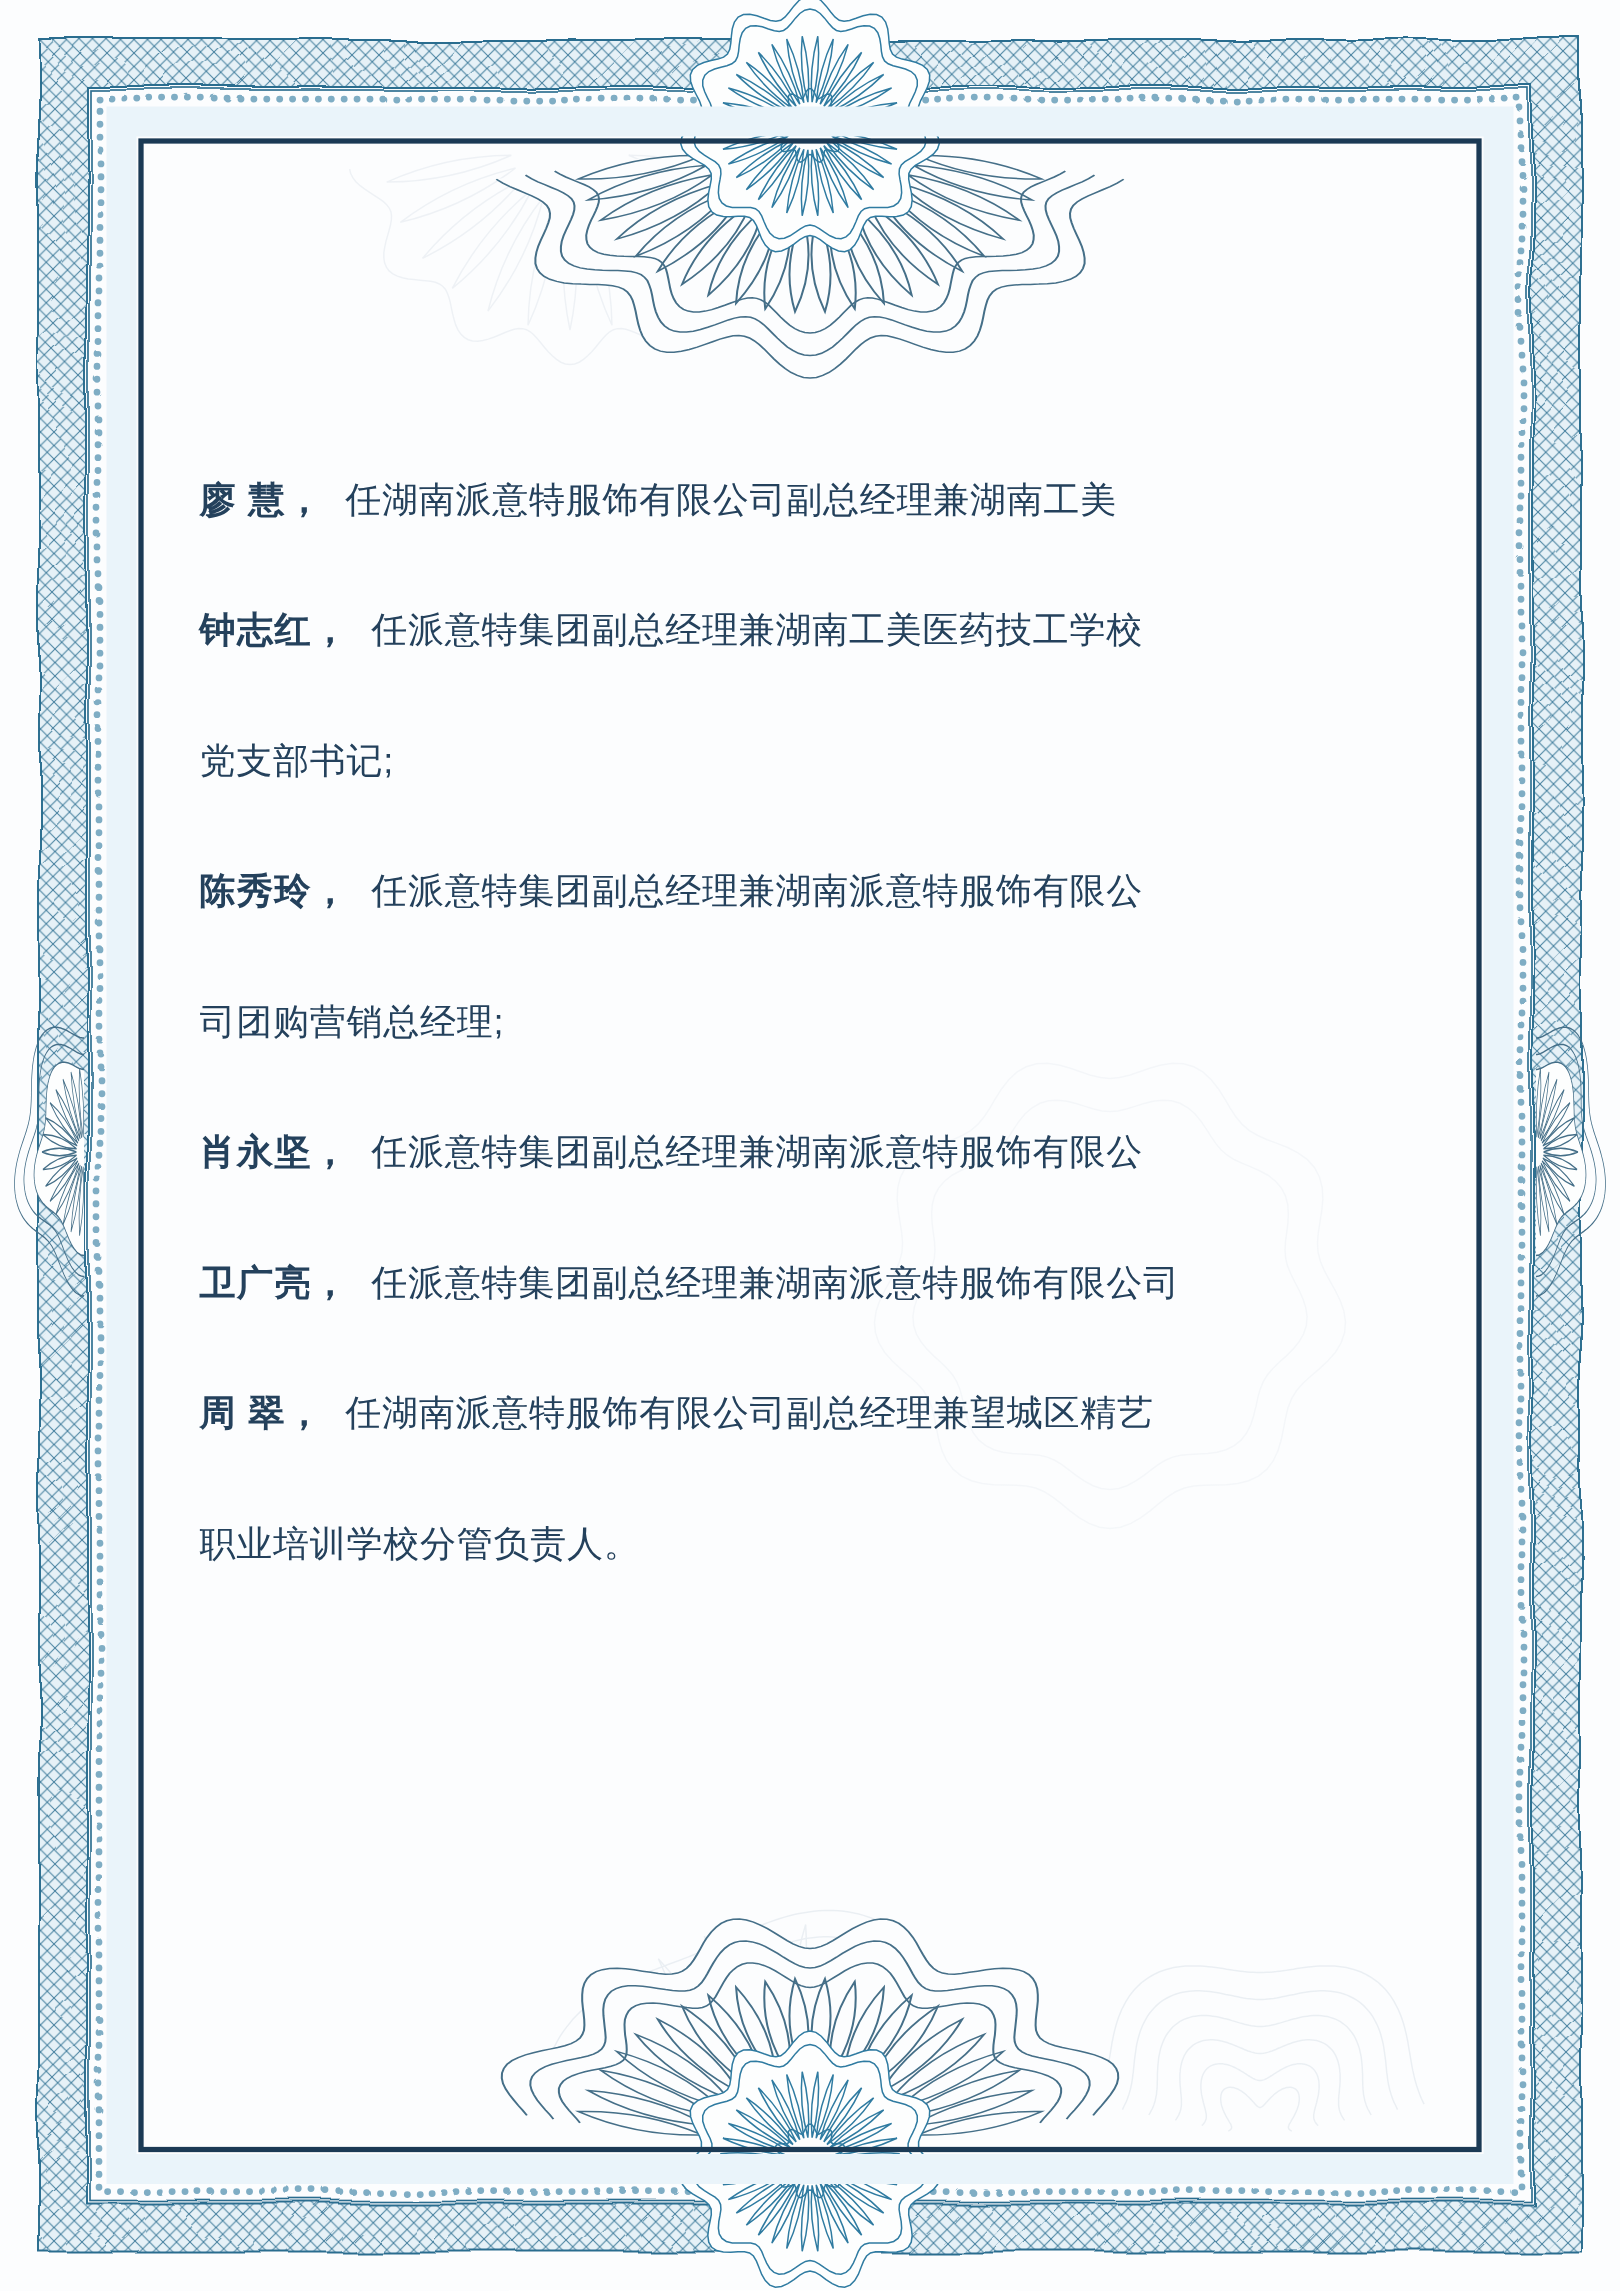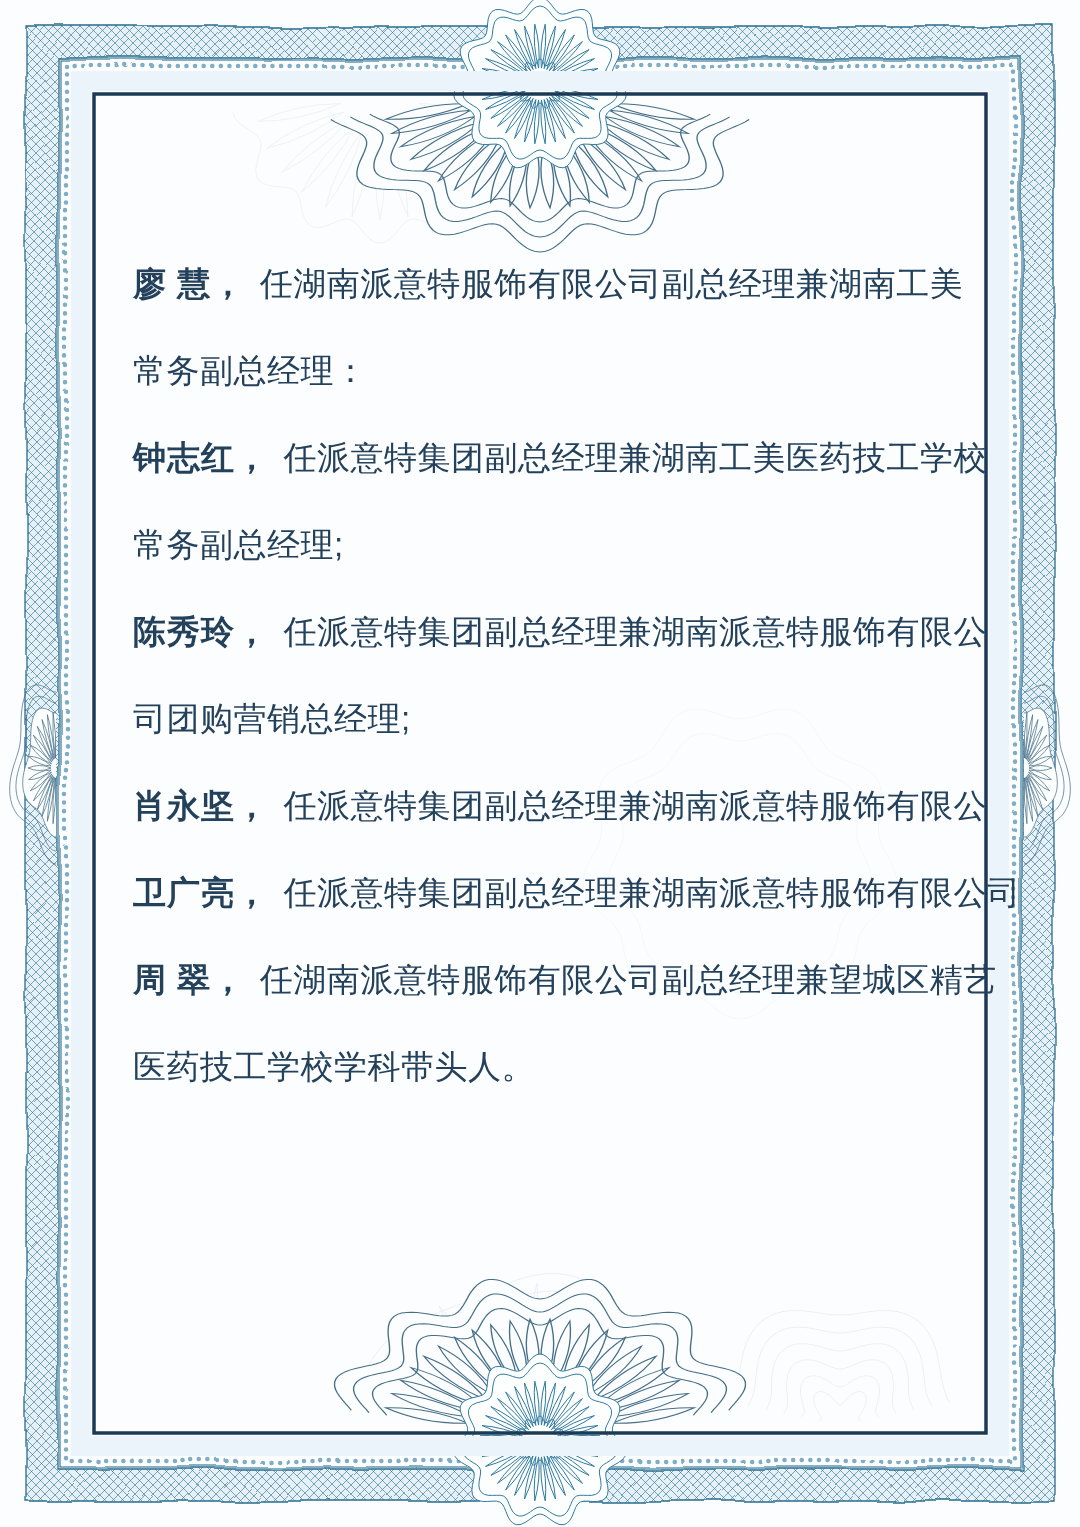--- a/index.html
+++ b/index.html
@@ -13,23 +13,23 @@
   .border-art{position:absolute;left:0;top:0;width:1080px;height:1527px;}
   .doc-body{
     position:absolute;
     left:133px;top:262px;
     width:880px;
     color:#24415c;
   }
   .line{
     height:87px;
     display:flex;
-    align-items:flex-start;
+    align-items:flex-end;
     white-space:nowrap;
-    font-size:33px;
+    font-size:24px;
     font-weight:500;
     letter-spacing:0.5px;
   }
   .line .name{font-weight:800;letter-spacing:1px;}
   .line .sep{font-weight:800;margin-right:15px;}
 </style>
 </head>
 <body>
 
 <div class="page">
@@ -286,29 +286,26 @@
       </g>
   </svg>
 
   <div class="doc-body">
       <div class="line">
         <span class="name">廖 慧</span>
         <span class="sep">，</span>
         <span>任湖南派意特服饰有限公司副总经理兼湖南工美</span>
       </div>
       <div class="line">
-        <span>常务副总经理：</span>
-      </div>
-      <div class="line">
         <span class="name">钟志红</span>
         <span class="sep">，</span>
         <span>任派意特集团副总经理兼湖南工美医药技工学校</span>
       </div>
       <div class="line">
-        <span>常务副总经理;</span>
+        <span>党支部书记;</span>
       </div>
       <div class="line">
         <span class="name">陈秀玲</span>
         <span class="sep">，</span>
         <span>任派意特集团副总经理兼湖南派意特服饰有限公</span>
       </div>
       <div class="line">
         <span>司团购营销总经理;</span>
       </div>
       <div class="line">
@@ -320,16 +317,16 @@
         <span class="name">卫广亮</span>
         <span class="sep">，</span>
         <span>任派意特集团副总经理兼湖南派意特服饰有限公司</span>
       </div>
       <div class="line">
         <span class="name">周 翠</span>
         <span class="sep">，</span>
         <span>任湖南派意特服饰有限公司副总经理兼望城区精艺</span>
       </div>
       <div class="line">
-        <span>医药技工学校学科带头人。</span>
+        <span>职业培训学校分管负责人。</span>
       </div>
     </div>
 </div>
 
 </body></html>

